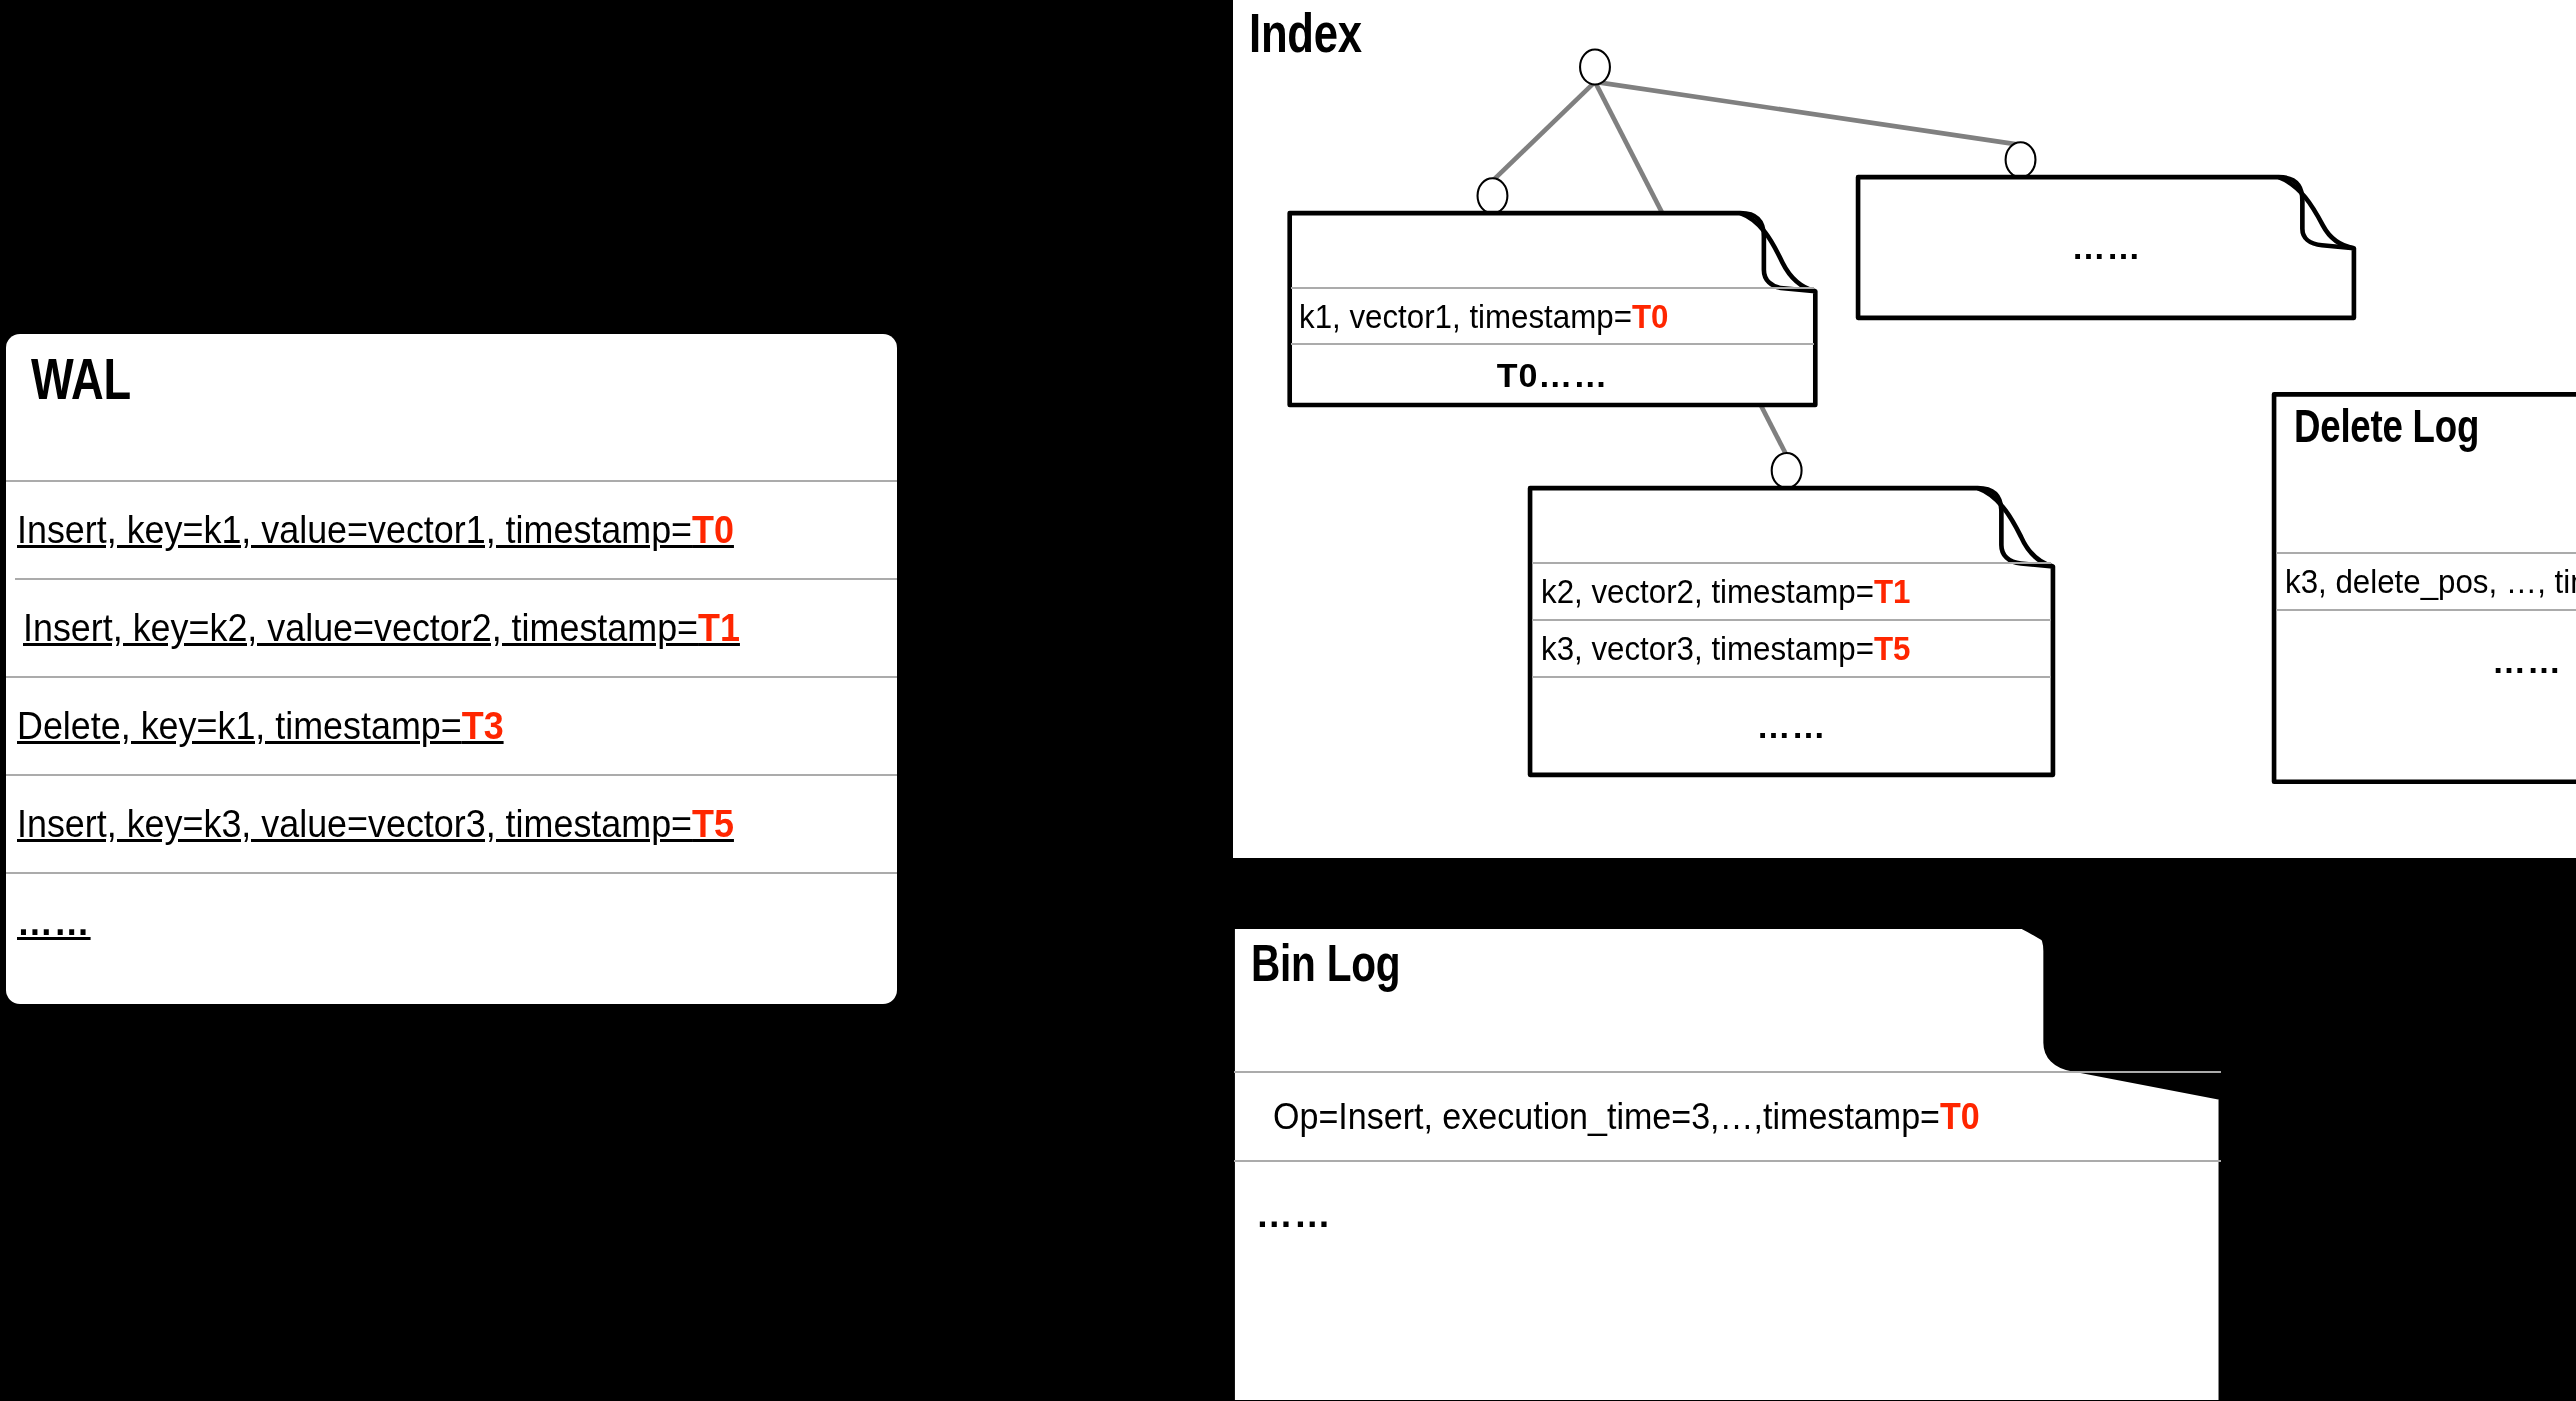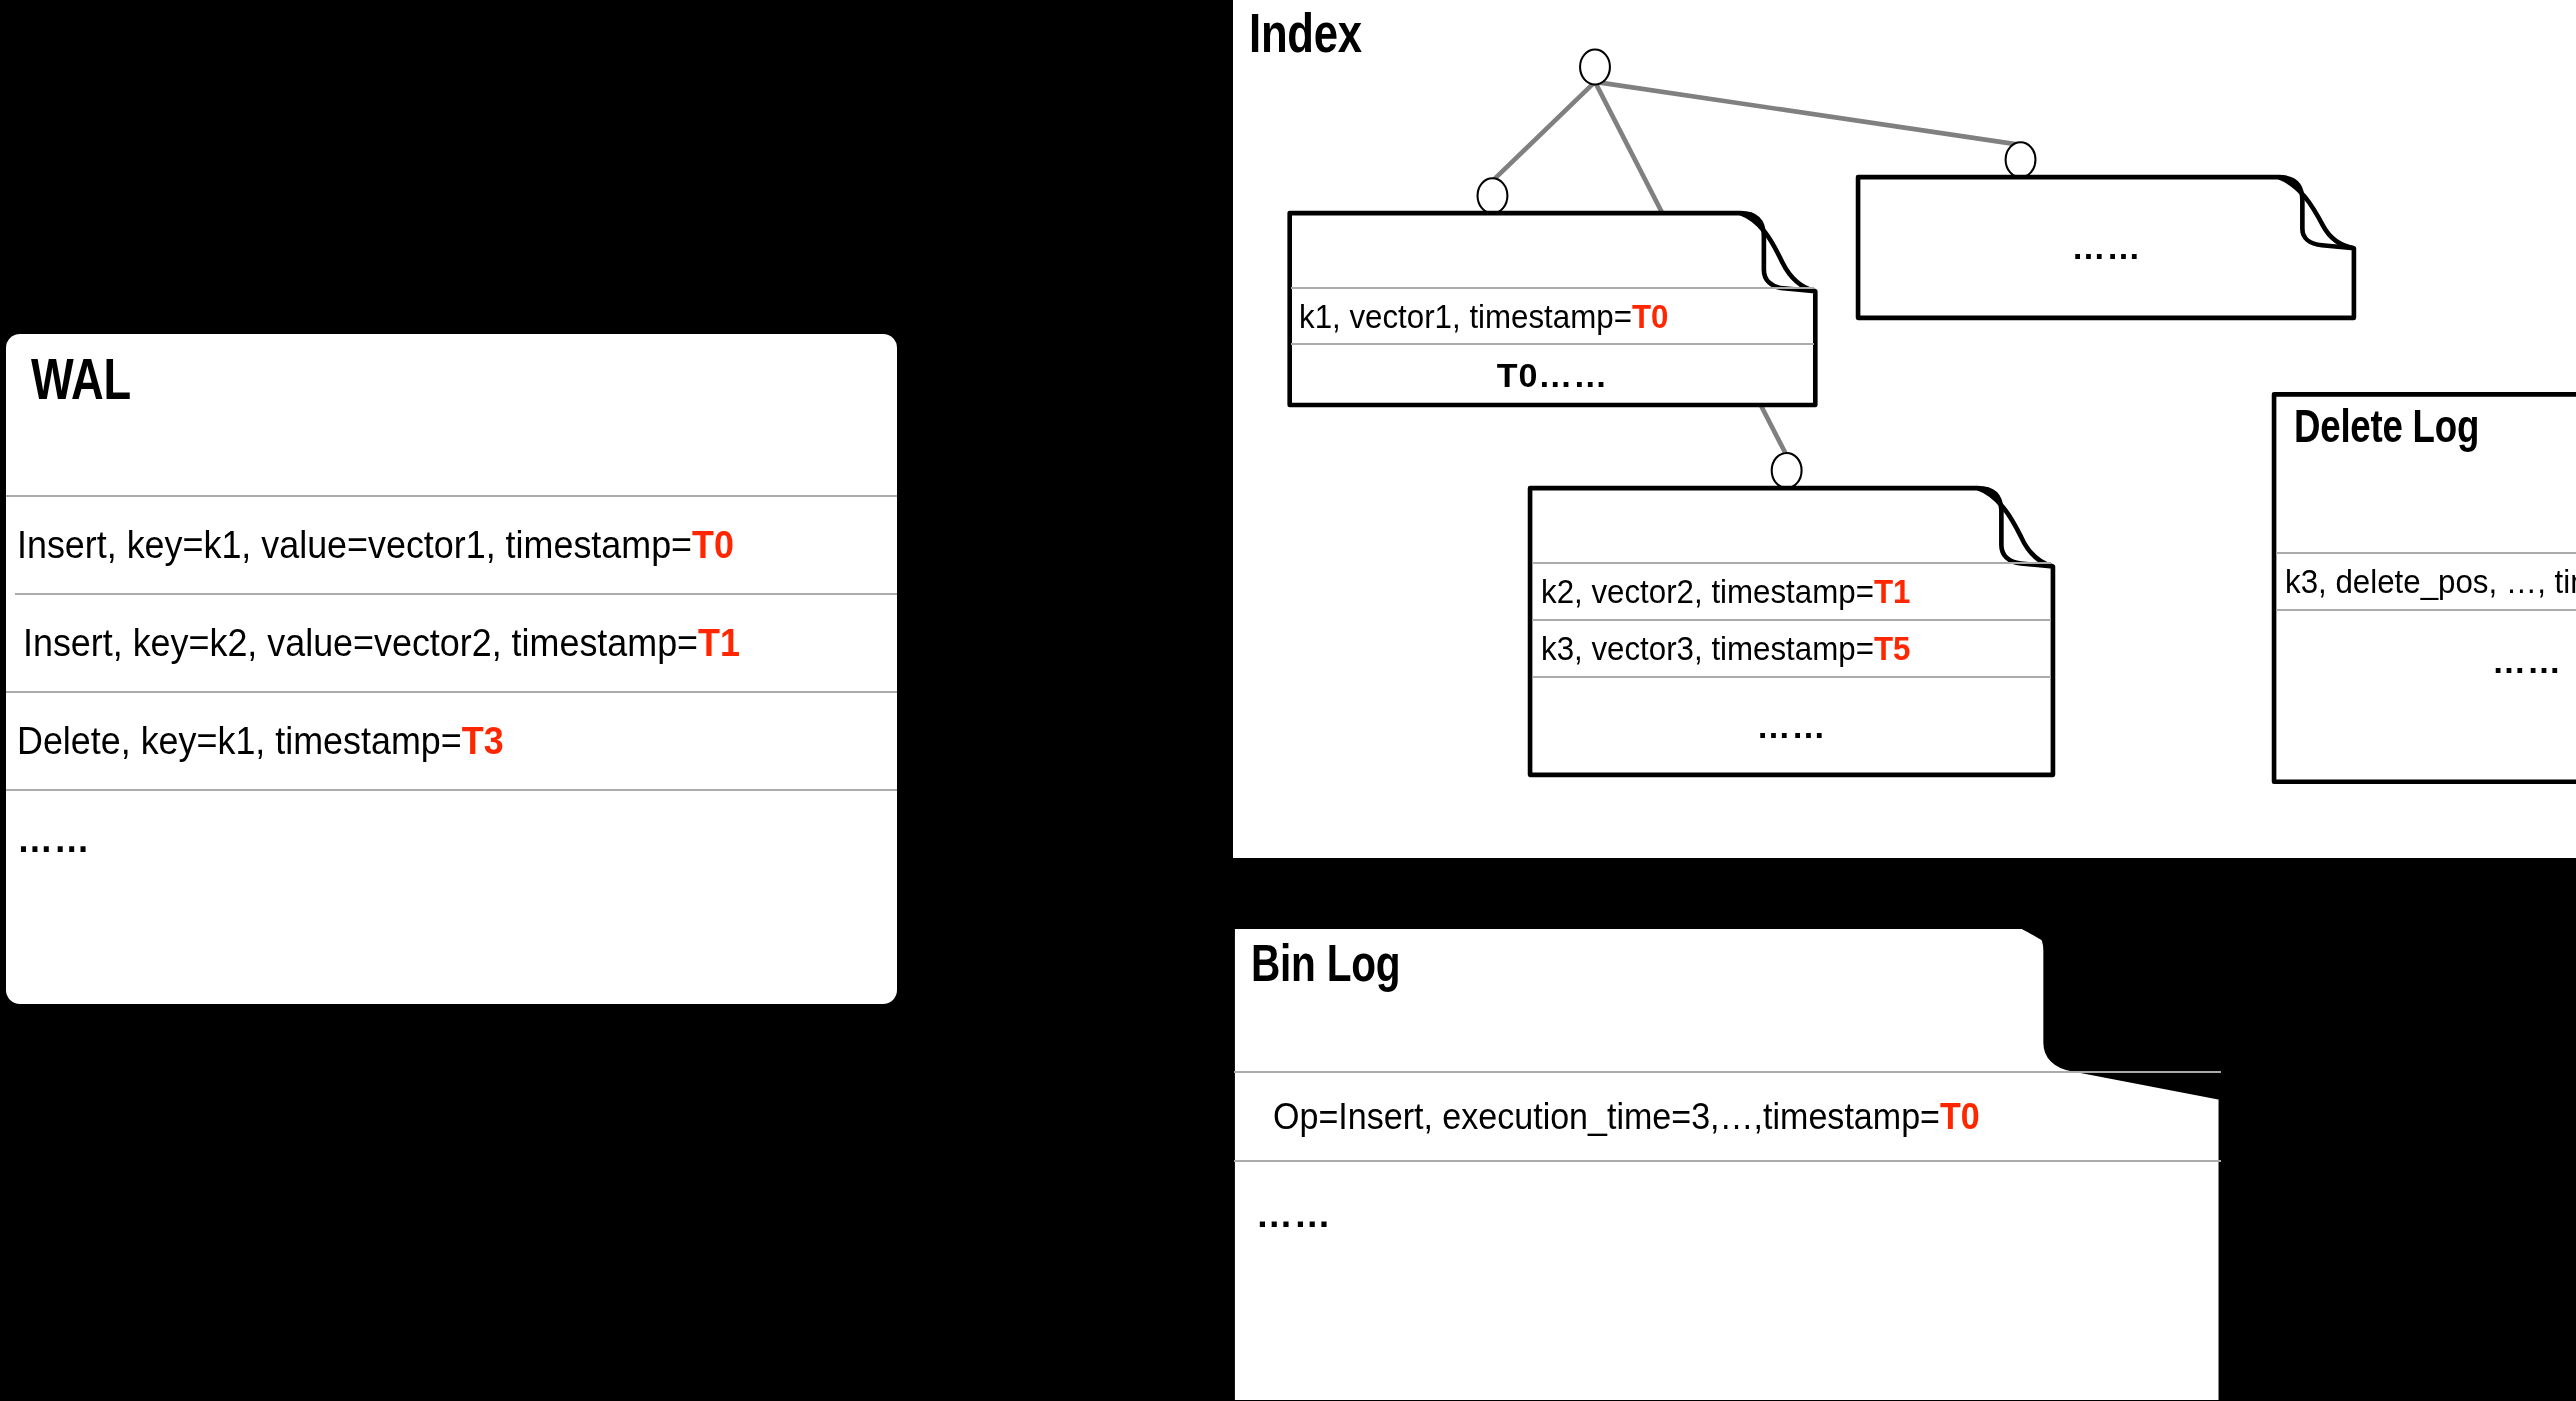--- a/index.html
+++ b/index.html
@@ -55,29 +55,32 @@
   #tree{position:absolute;left:0;top:0;width:100%;height:100%;pointer-events:none;}
 </style>
 </head>
 <body>
 
 <div id="stage">
 
   <div class="panel rounded" style="left:5.7px;top:334px;width:891px;height:670px;">
     <div class="title" style="left:25px;top:15.5px;font-size:58px;line-height:58px;">WAL</div>
 
-    <div class="rows" style="top:161px;">
+    <div class="rows" style="top:146px;text-decoration:underline;">
       <div class="row" style="height:98px;padding-left:11.3px;font-size:39px;">
         <span class="txt"><span>Insert, key=k1, value=vector1, timestamp=</span><span class="ts">T0</span></span>
       </div>
       <div class="row" style="height:98px;padding-left:8px;font-size:39px;margin-left:9px;">
         <span class="txt"><span>Insert, key=k2, value=vector2, timestamp=</span><span class="ts">T1</span></span>
       </div>
       <div class="row" style="height:98px;padding-left:11.3px;font-size:39px;">
         <span class="txt"><span>Delete, key=k1, timestamp=</span><span class="ts">T3</span></span>
+      </div>
+      <div class="row" style="height:98px;padding-left:11.3px;font-size:39px;">
+        <span class="txt"><span>Insert, key=k3, value=vector3, timestamp=</span><span class="ts">T5</span></span>
       </div>
       <div class="row" style="height:98px;padding-left:11.3px;font-size:39px;">
         <span class="txt ell">……</span>
       </div>
     </div>
   </div>
 
   <div class="panel" style="left:1233px;top:0px;width:1578px;height:858px;">
     <div class="title" style="left:15.5px;top:5.2px;font-size:56px;line-height:56px;">Index</div>
   </div>

